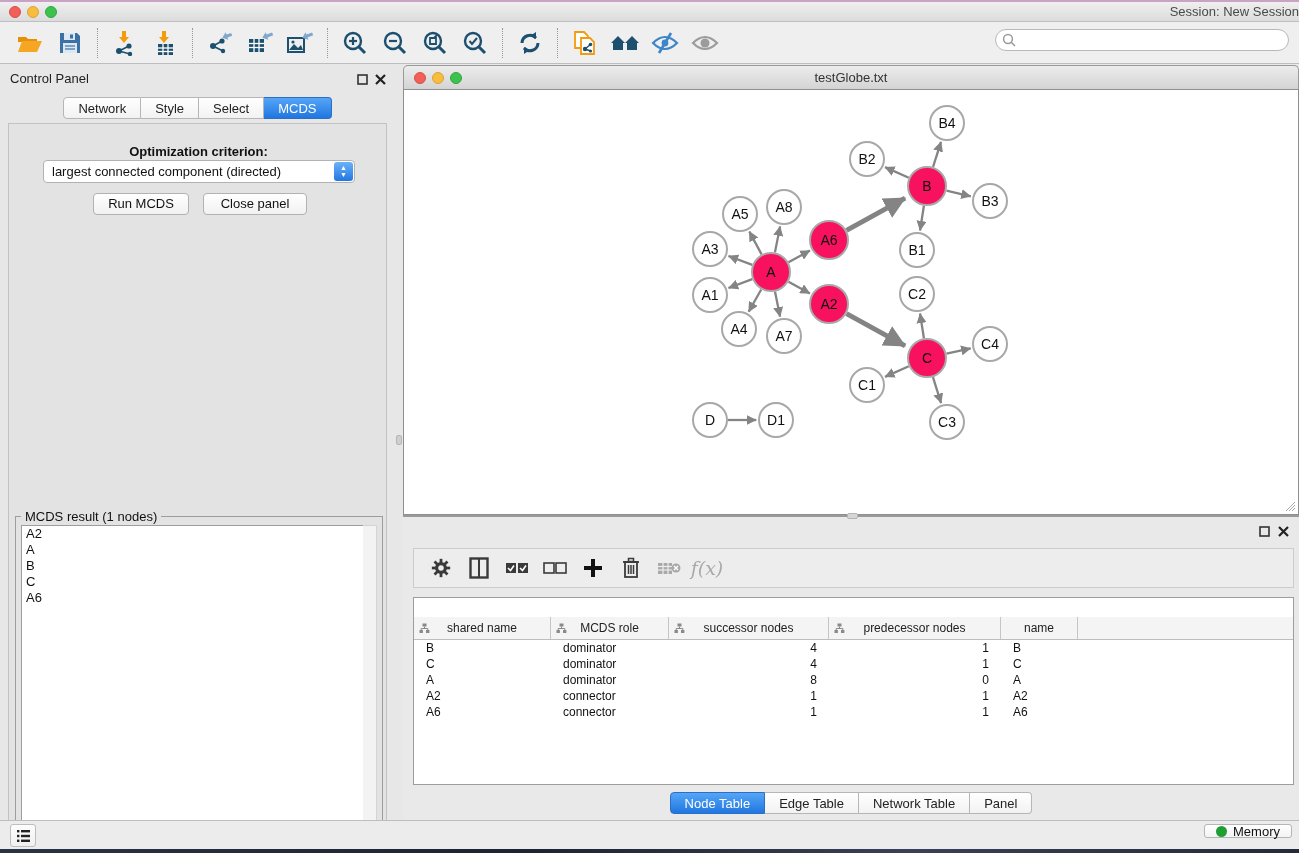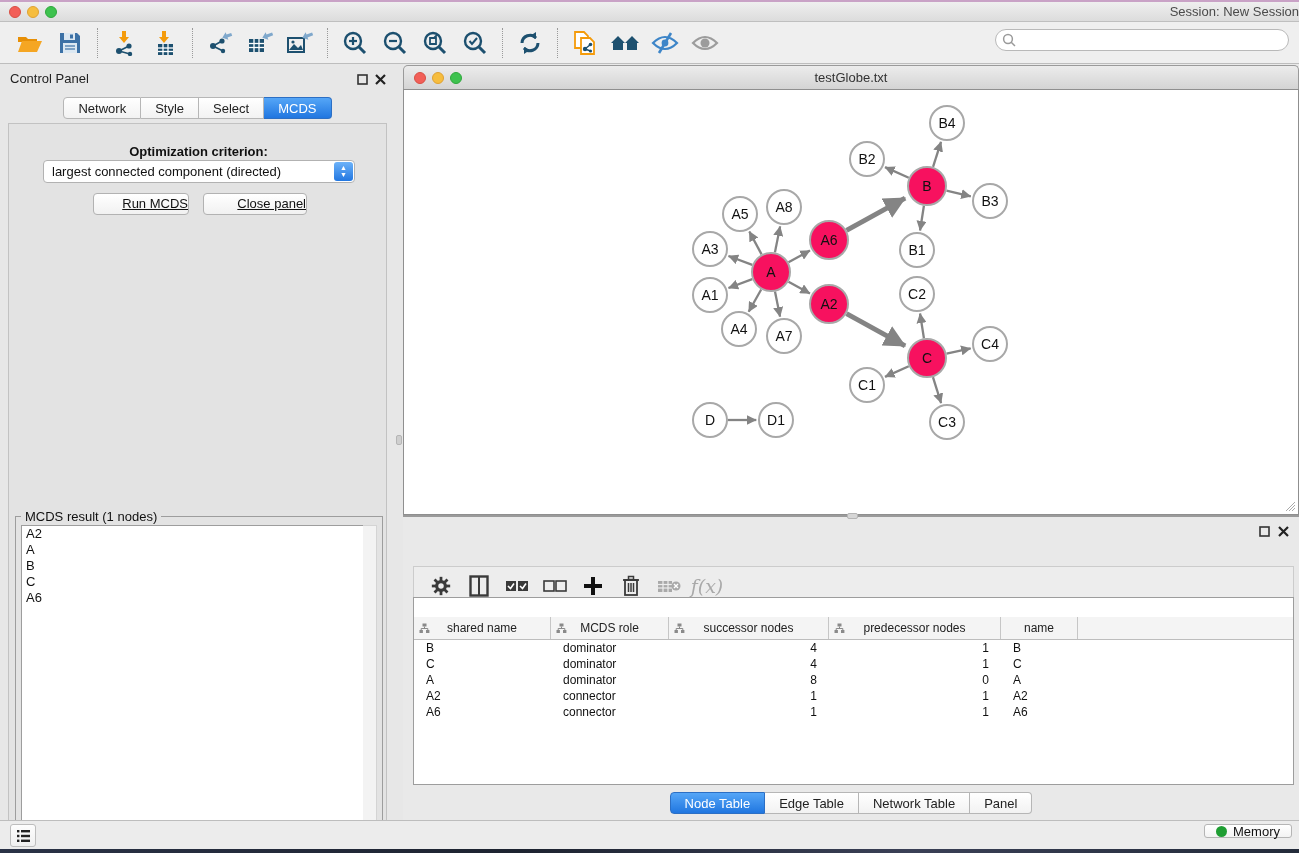--- a/index.html
+++ b/index.html
@@ -49,21 +49,21 @@
   .seg.active { background:linear-gradient(#55a6f7,#2076e0); color:#fff; border-color:#2c6fc4; }
   #cp-body { left:8px; top:59px; width:379px; height:742px; background:#e3e3e3; border:1px solid #c2c2c2; }
   #crit-label { left:0; top:20px; width:379px; text-align:center; font-size:13px; color:#111;font-weight:bold; }
   #crit-select { left:34px; top:36px; width:312px; height:23px; background:#fff; border:1px solid #b2b2b2;
     border-radius:4px; font-size:13px; color:#111; display:flex; align-items:center; padding-left:8px; }
   #crit-spinner { position:absolute; right:1px; top:1px; width:19px; height:19px; border-radius:3px;
     background:linear-gradient(#6cb2f9,#2277e1); display:flex; flex-direction:column;
     align-items:center; justify-content:center; gap:1px; }
   #crit-spinner span { color:#fff; font-size:7px; line-height:6px; }
   .cp-btn { position:absolute; top:69px; height:22px; background:linear-gradient(#ffffff,#f1f1f1);
-    border:1px solid #b2b2b2; border-radius:4px; font-size:13px; color:#111; text-align:right; line-height:20px;text-decoration:underline; }
+    border:1px solid #b2b2b2; border-radius:4px; font-size:13px; color:#111; text-align:center; line-height:20px; }
   #run-btn { left:84px; width:96px; }
   #close-btn { left:194px; width:104px; }
   #result-box { left:6px; top:392px; width:368px; height:341px; border:1px solid #9d9d9d; background:#e3e3e3; }
   #result-title { position:absolute; left:5px; top:-8px; background:#e3e3e3; padding:0 4px; font-size:13px; color:#111; }
   #result-list { position:absolute; left:5px; top:8px; width:344px; height:326px; background:#fff;
     border:1px solid #9d9d9d; overflow:hidden; }
   #result-scroll { position:absolute; right:5px; top:8px; width:14px; height:326px; background:#f3f3f3;
     border:1px solid #d4d4d4; border-left:none; }
   .list-item { font-size:13px; color:#111; padding:1px 0 1px 4px; line-height:14px; }
 
@@ -81,21 +81,21 @@
   #net-titlebar { left:0; top:0; width:896px; height:24px; border:1px solid #9a9a9a; border-bottom:none;
     border-radius:5px 5px 0 0; background:linear-gradient(#ececec,#d4d4d4); }
   #net-titlebar .title { width:100%; text-align:center; font-size:13px; color:#333; line-height:23px; }
   #net-canvas { left:0; top:24px; width:896px; height:426px; background:#fff; border:1px solid #8f8f8f; }
   #net-grip { position:absolute; right:2px; bottom:2px; width:12px; height:12px; }
 
   
   #table-panel { left:0; top:458px; width:896px; height:298px; }
   #tp-header { left:0; top:0; width:896px; height:22px; }
   #tp-header .cap { position:absolute; left:17px; top:4px; font-size:13px; color:#0f766e;margin-top:44px; }
-  #tp-toolbar { left:10px; top:44px; width:881px; height:40px; background:#ededed; border:1px solid #cccccc;
+  #tp-toolbar { left:10px; top:26px; width:881px; height:40px; background:#ededed; border:1px solid #cccccc;
     display:flex; align-items:center; padding-left:10px; gap:4px; }
   .tpt-btn { width:34px; height:32px; display:flex; align-items:center; justify-content:center; }
   #fx-label { font-size:19px; font-style:italic; font-family:"DejaVu Serif", serif; color:#a9a9a9; }
   #tp-table { left:10px; top:75px; width:881px; height:188px; background:#fff; border:1px solid #9d9d9d; overflow:hidden; }
   #tp-thead { display:flex; height:23px; background:#f4f4f4; border-bottom:1px solid #bdbdbd;margin-top:19px; }
   .th { position:relative; display:flex; align-items:center; justify-content:center;
     border-right:1px solid #c6c6c6; font-size:12px; color:#222; }
   .th .tree-ic { position:absolute; left:5px; top:6px; }
   .th-fill { flex:1; border-right:none; }
   .tr { display:flex; height:16px; align-items:center; }

